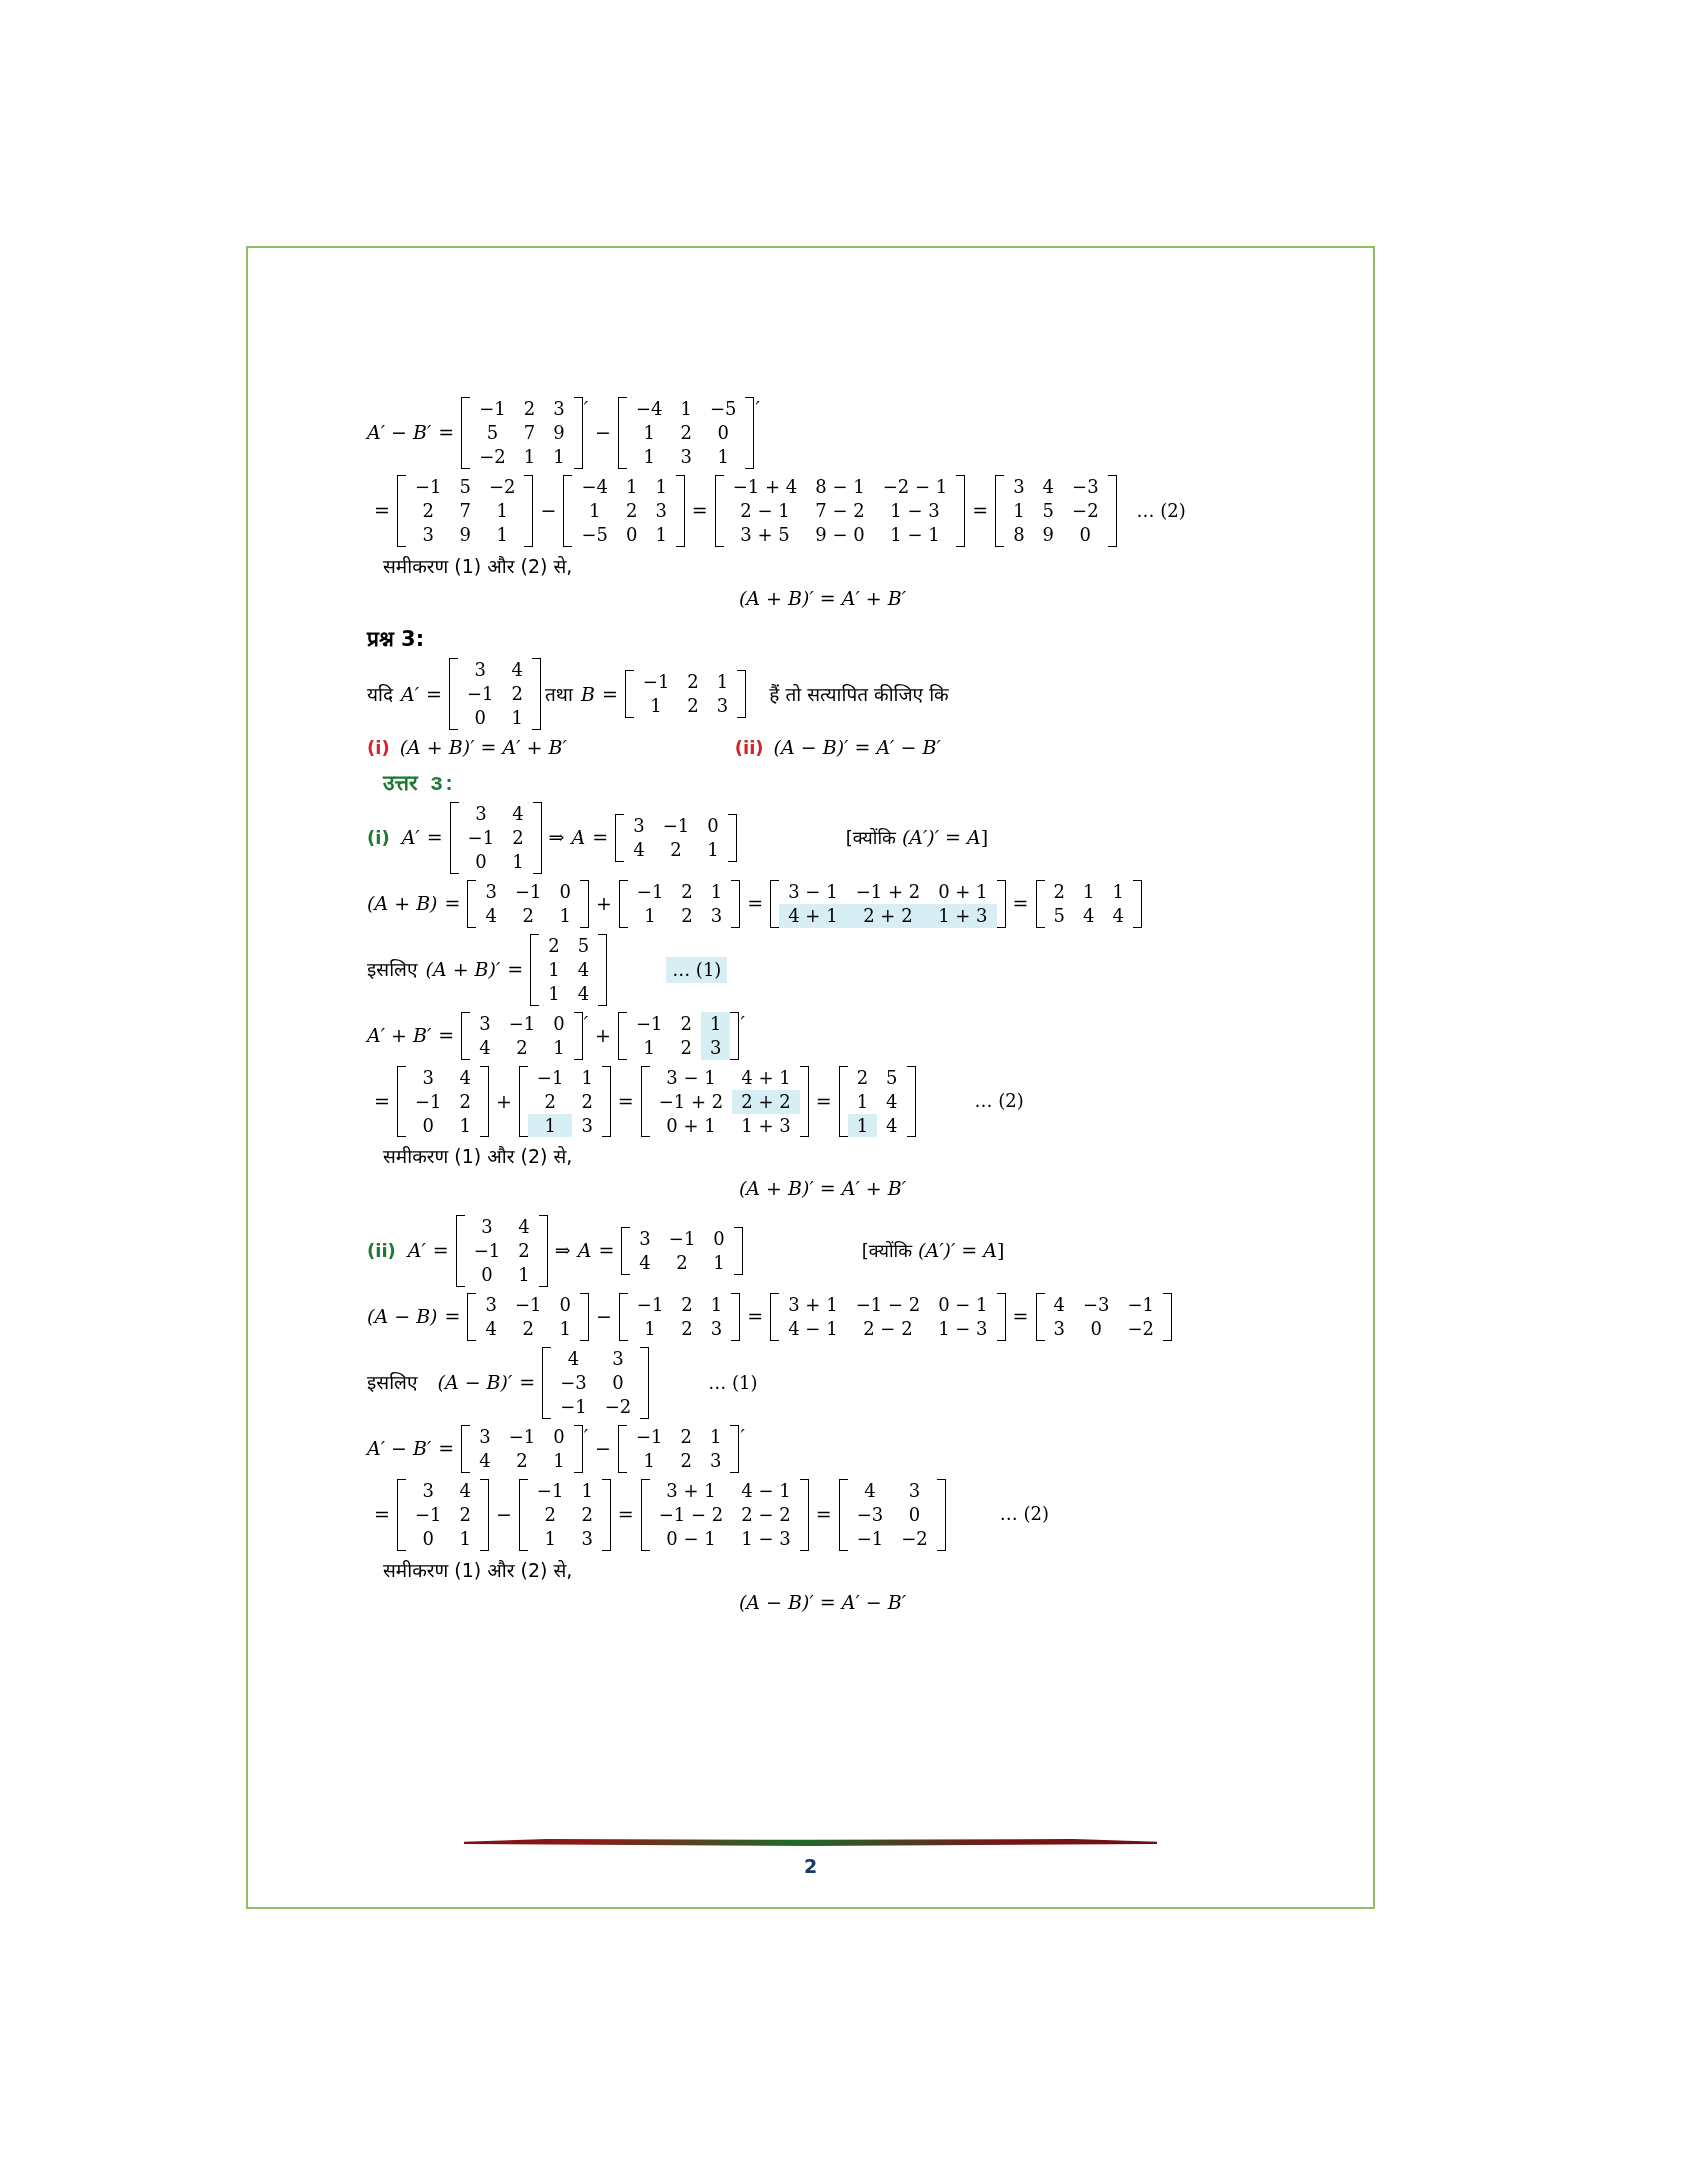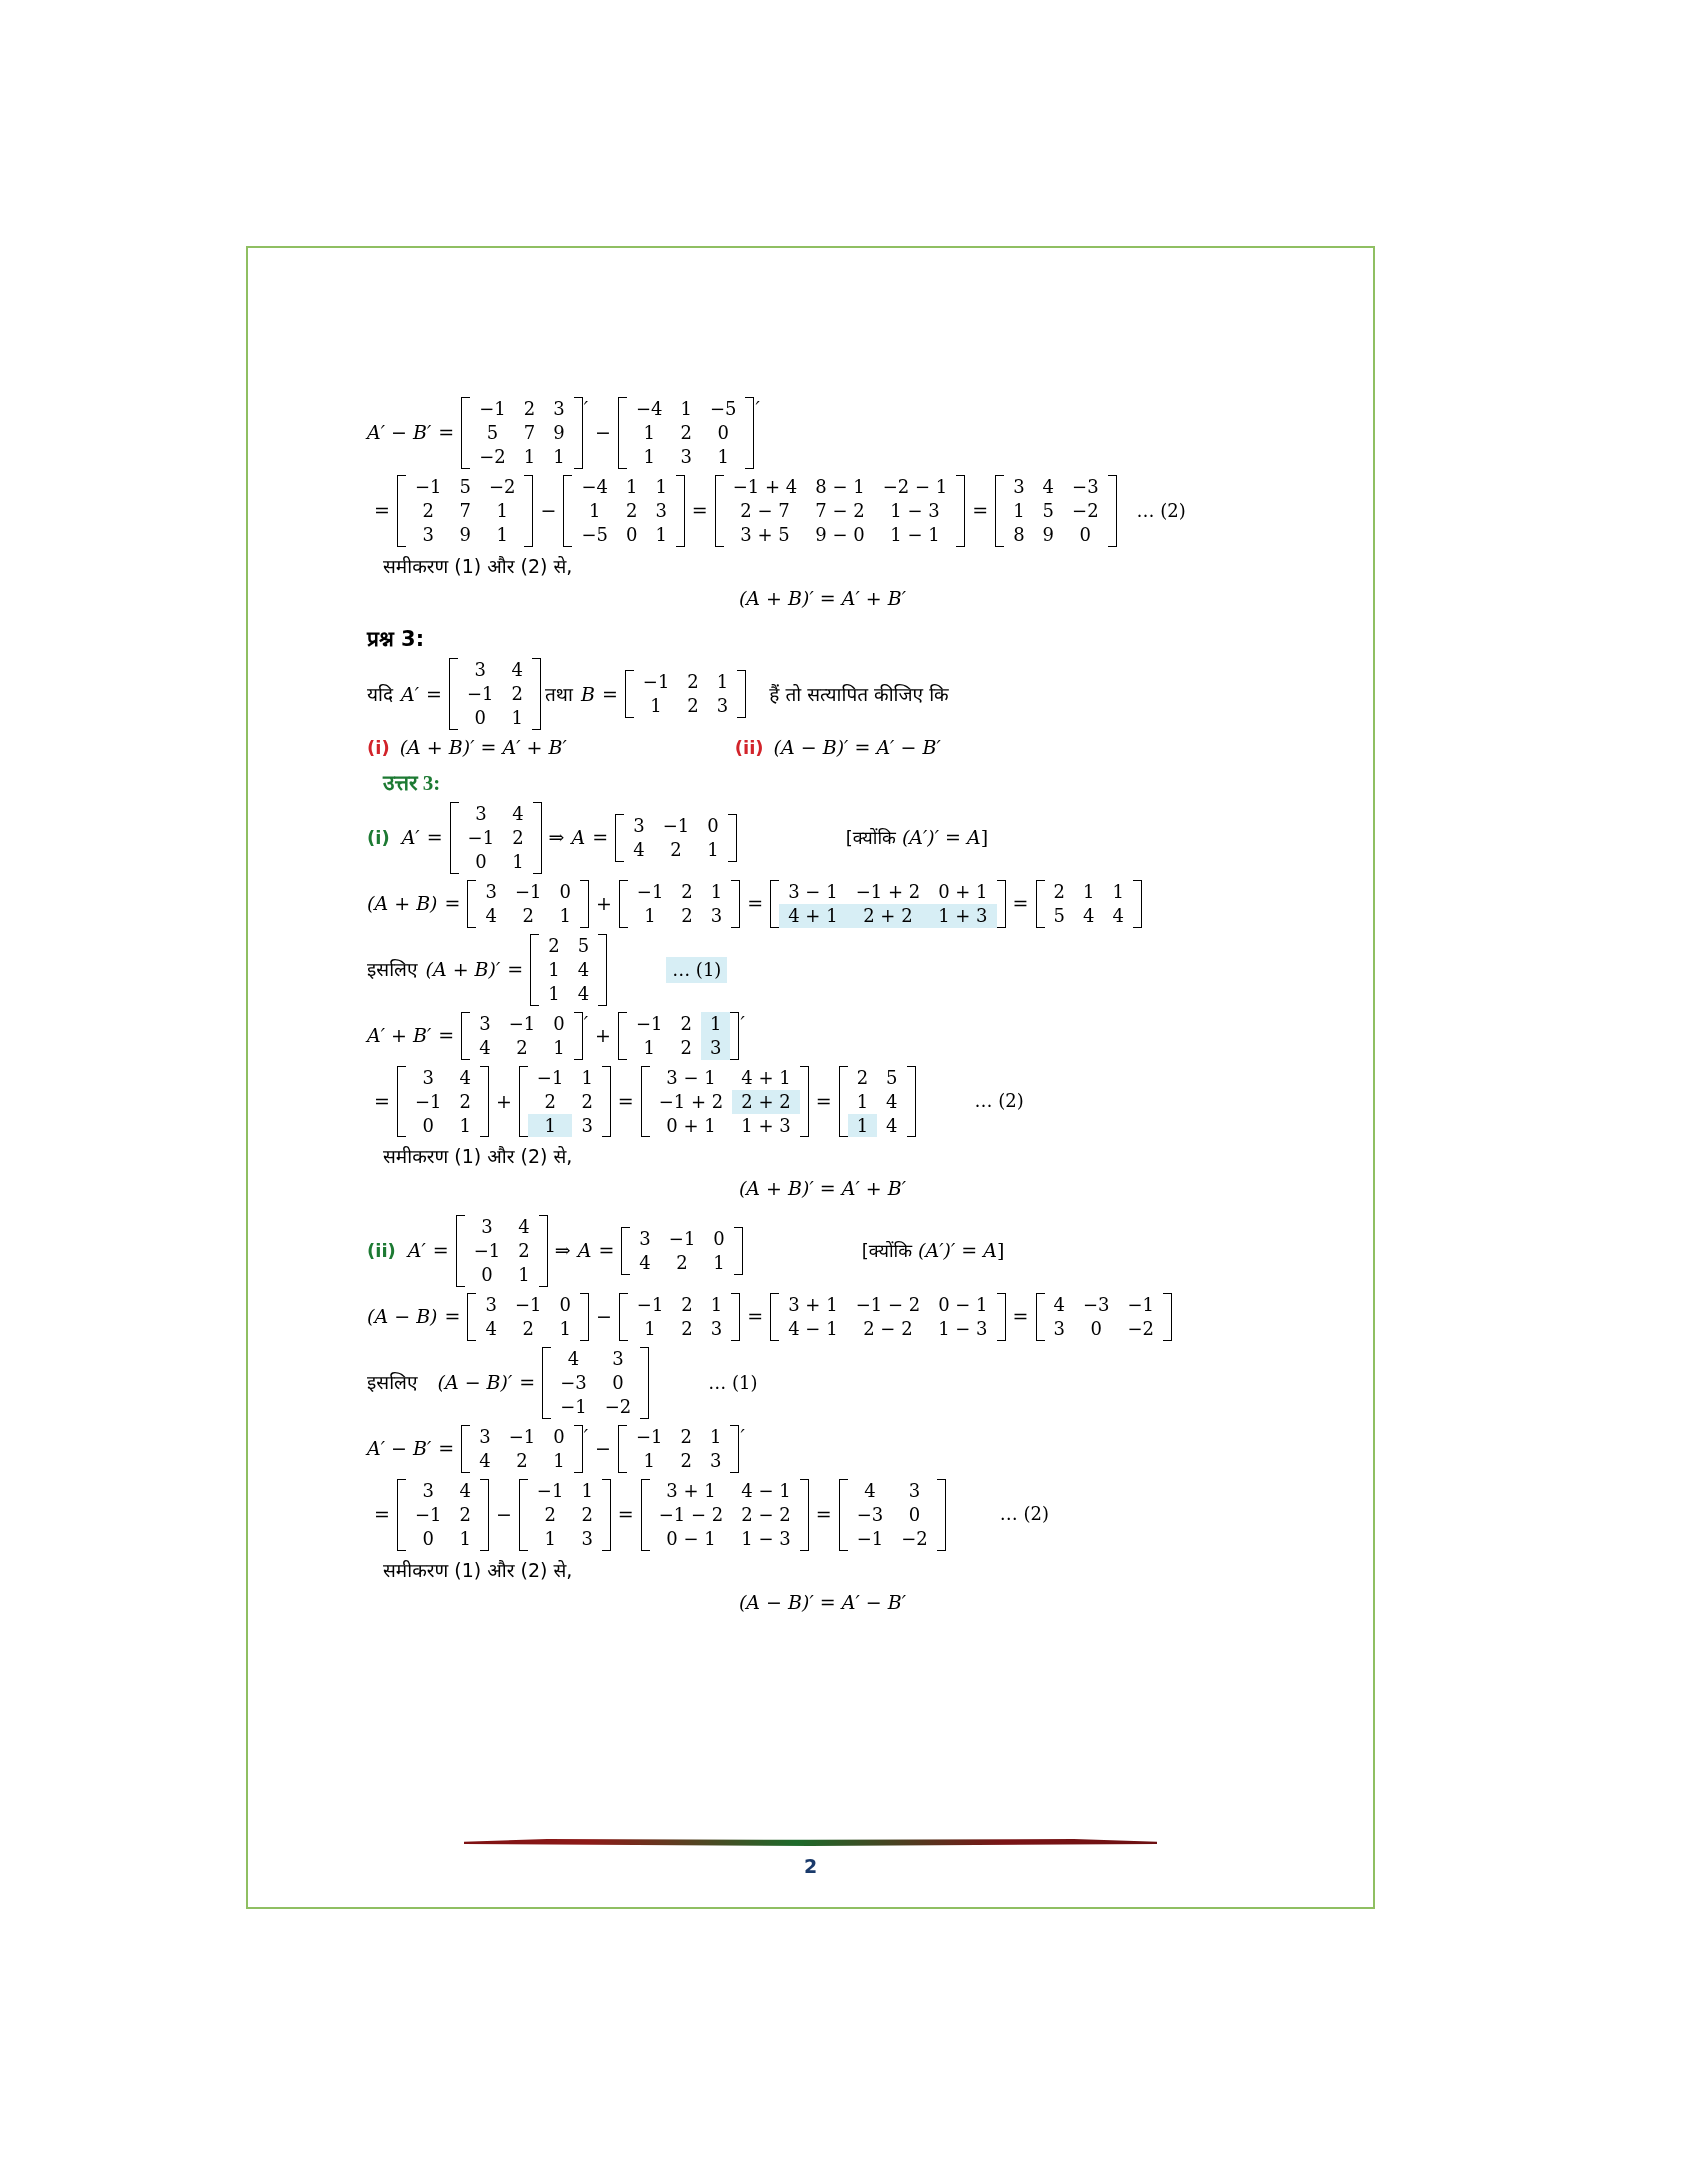--- a/index.html
+++ b/index.html
@@ -38,21 +38,21 @@
   .mat table{border-collapse:collapse;}
   .mat td{
     font-family:"DejaVu Serif", serif;font-style:normal;
     font-size:18px;padding:1px 9px;text-align:center;white-space:nowrap;line-height:1.22;
   }
   .prime{font-family:"DejaVu Serif", serif;font-style:italic;font-size:19px;
     align-self:flex-start;margin-left:1px;}
   td.hl{background:#d7eef5;}
 
   .qtitle{color:#000000;font-weight:bold;font-size:21px;font-family:"DejaVu Sans", sans-serif;}
-  .atitle{color:#1d7a33;font-weight:bold;font-size:21px;font-family:Liberation Serif, serif;}
+  .atitle{color:#1d7a33;font-weight:bold;font-size:21px;font-family:Liberation Mono, monospace;}
   .label-red{color:#d2232a;font-weight:bold;font-family:"DejaVu Sans", sans-serif;font-size:18px;}
   .label-green{color:#1d7a33;font-weight:bold;font-family:"DejaVu Sans", sans-serif;font-size:18px;}
   .tagnum{font-family:"DejaVu Serif", serif;font-style:normal;font-size:18px;}
   .centered{display:flex;justify-content:center;}
   .hindiline{font-family:"DejaVu Sans", sans-serif;font-size:19px;margin:4px 0 8px 16px;}
   .gap{height:14px;}
 
   .footer{
     position:absolute;left:0;right:0;bottom:30px;
     display:flex;flex-direction:column;align-items:center;
@@ -182,21 +182,21 @@
       <span class="mat">
         <span class="bar l"></span>
         <table>
             <tbody>
               <tr>
                 <td>−1 + 4</td>
                 <td>8 − 1</td>
                 <td>−2 − 1</td>
               </tr>
               <tr>
-                <td>2 − 7</td>
+                <td>2 − 1</td>
                 <td>7 − 2</td>
                 <td>1 − 3</td>
               </tr>
               <tr>
                 <td>3 + 5</td>
                 <td>9 − 0</td>
                 <td>1 − 1</td>
               </tr>
             </tbody>
           </table>

